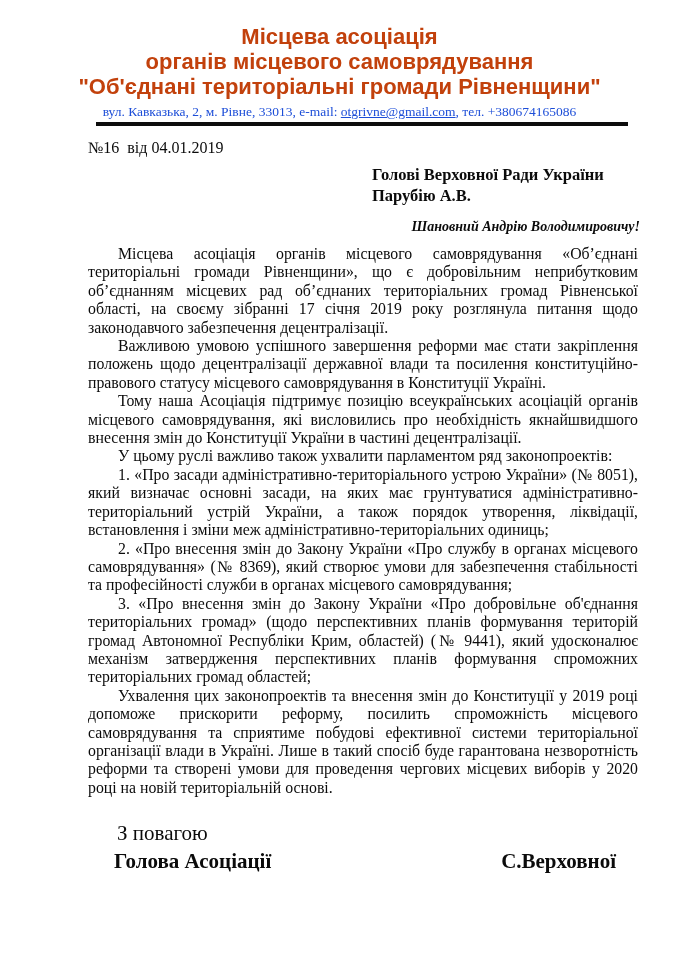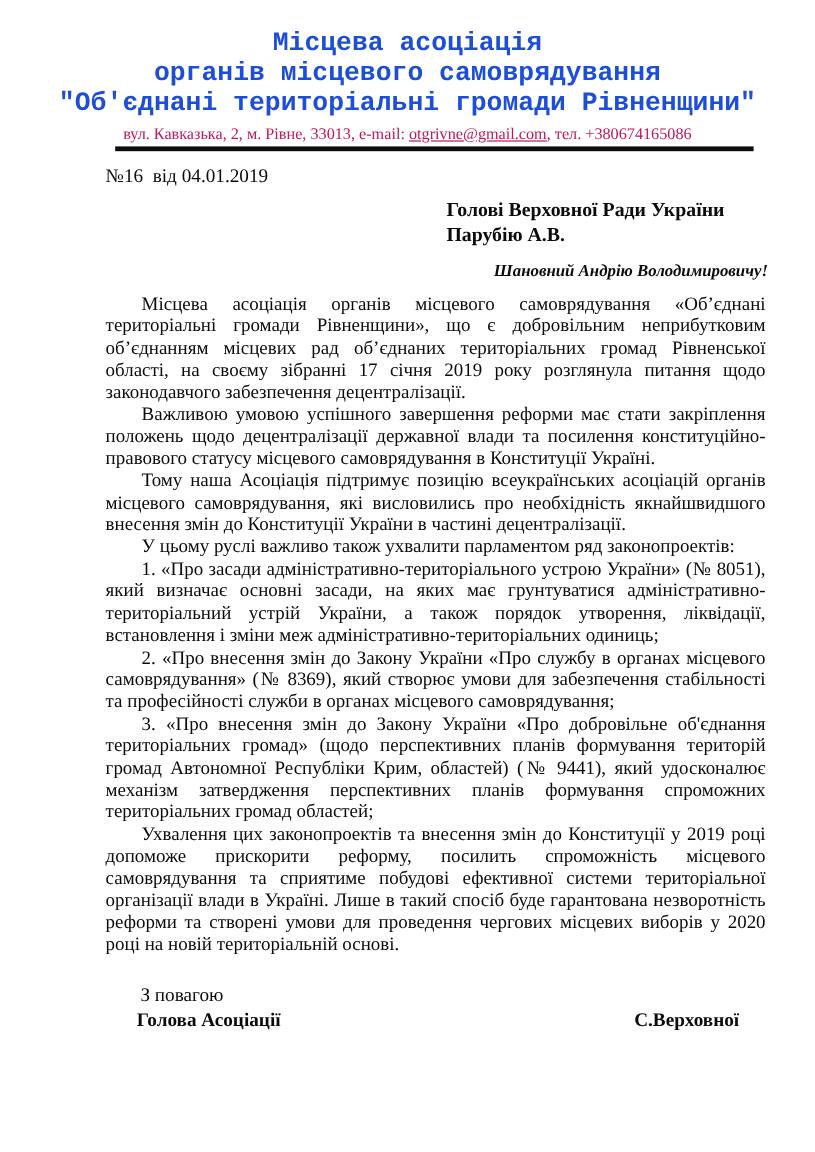--- a/index.html
+++ b/index.html
@@ -9,31 +9,31 @@
     color: #0b0b0b;
     font-family: "Liberation Serif", serif;
     position: relative;
     overflow: hidden;
   }
   .page { position: absolute; inset: 0; }
 
   .letterhead {
     padding-top: 24px;
     text-align: center;
-    font-family: Liberation Mono, monospace;
+    font-family: Liberation Sans, sans-serif;
     font-weight: bold;
     font-size: 22px;
     line-height: 25px;
-    color: #1d4ed8;
+    color: #c2410c;
   }
   .address {
     margin-top: 5px;
     text-align: center;
     font-size: 13.5px;
-    color: #be185d;
+    color: #1d4ed8;
   }
   .address .email { text-decoration: underline; }
 
   .rule {
     height: 4px;
     background: #0d0d0d;
     width: 532px;
     margin: 2px 0 0 96px;
   }
 
@@ -61,21 +61,21 @@
   .letter-body {
     margin: 10px 41px 0 88px;
     font-size: 15.8px;
     line-height: 18.4px;
     text-align: justify;
   }
   .letter-body p { margin: 0; text-indent: 30px; }
 
   .closing {
     margin: 24px 39px 0 88px;
-    font-size: 16px;
+    font-size: 21px;
   }
   .regards { text-indent: 29px; }
   .sig-row {
     display: flex;
     justify-content: space-between;
     align-items: baseline;
     font-weight: bold;
     margin-top: 3px;
     padding-right: 24px;
     gap: 48px;

